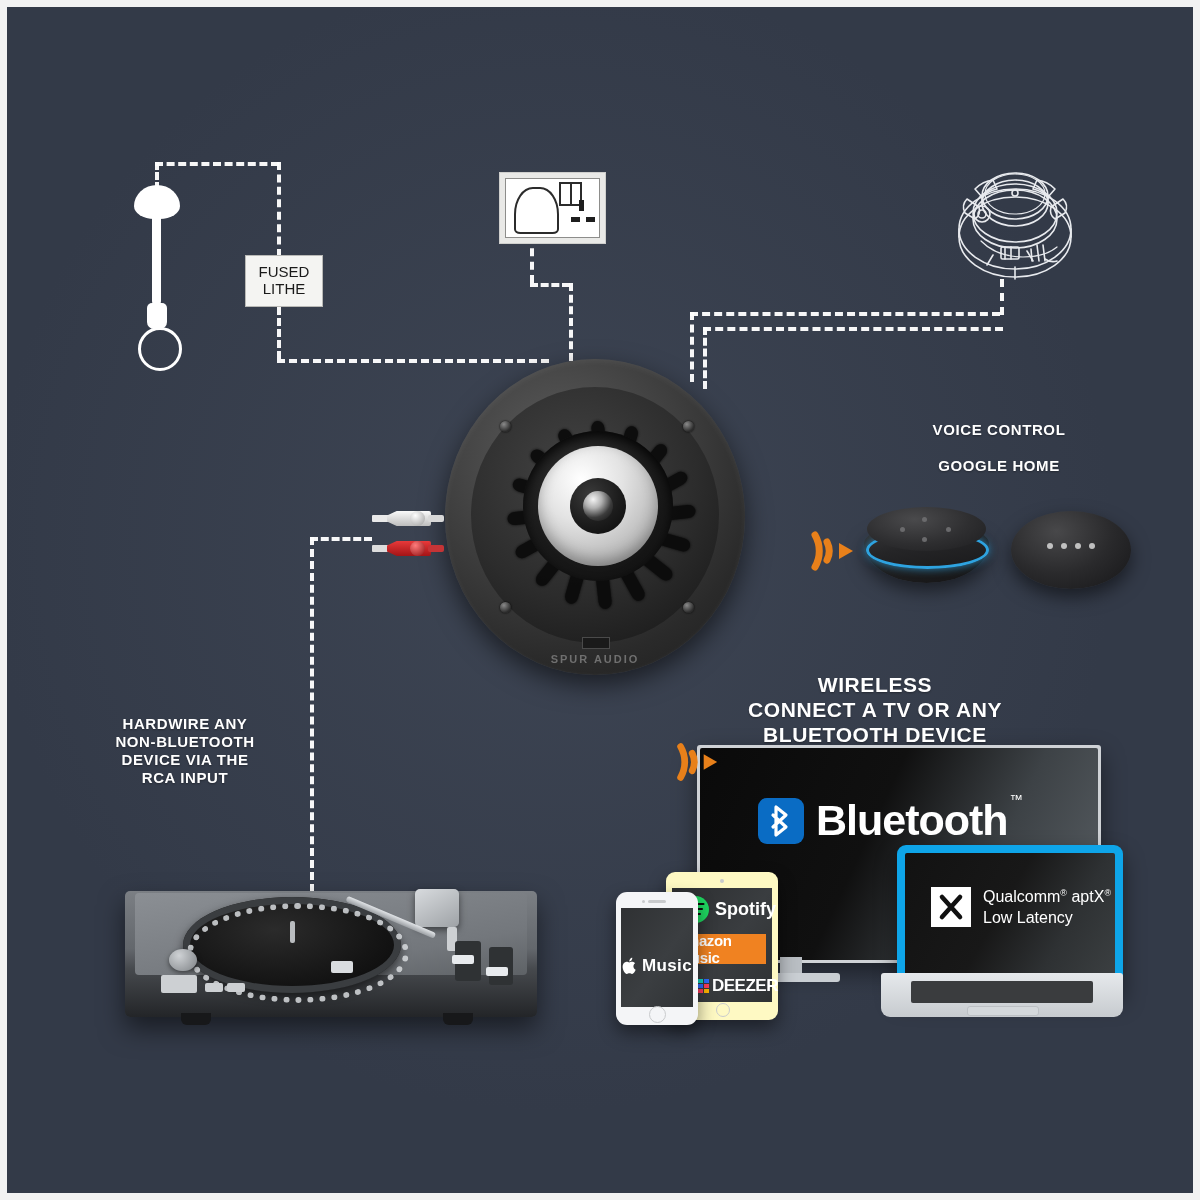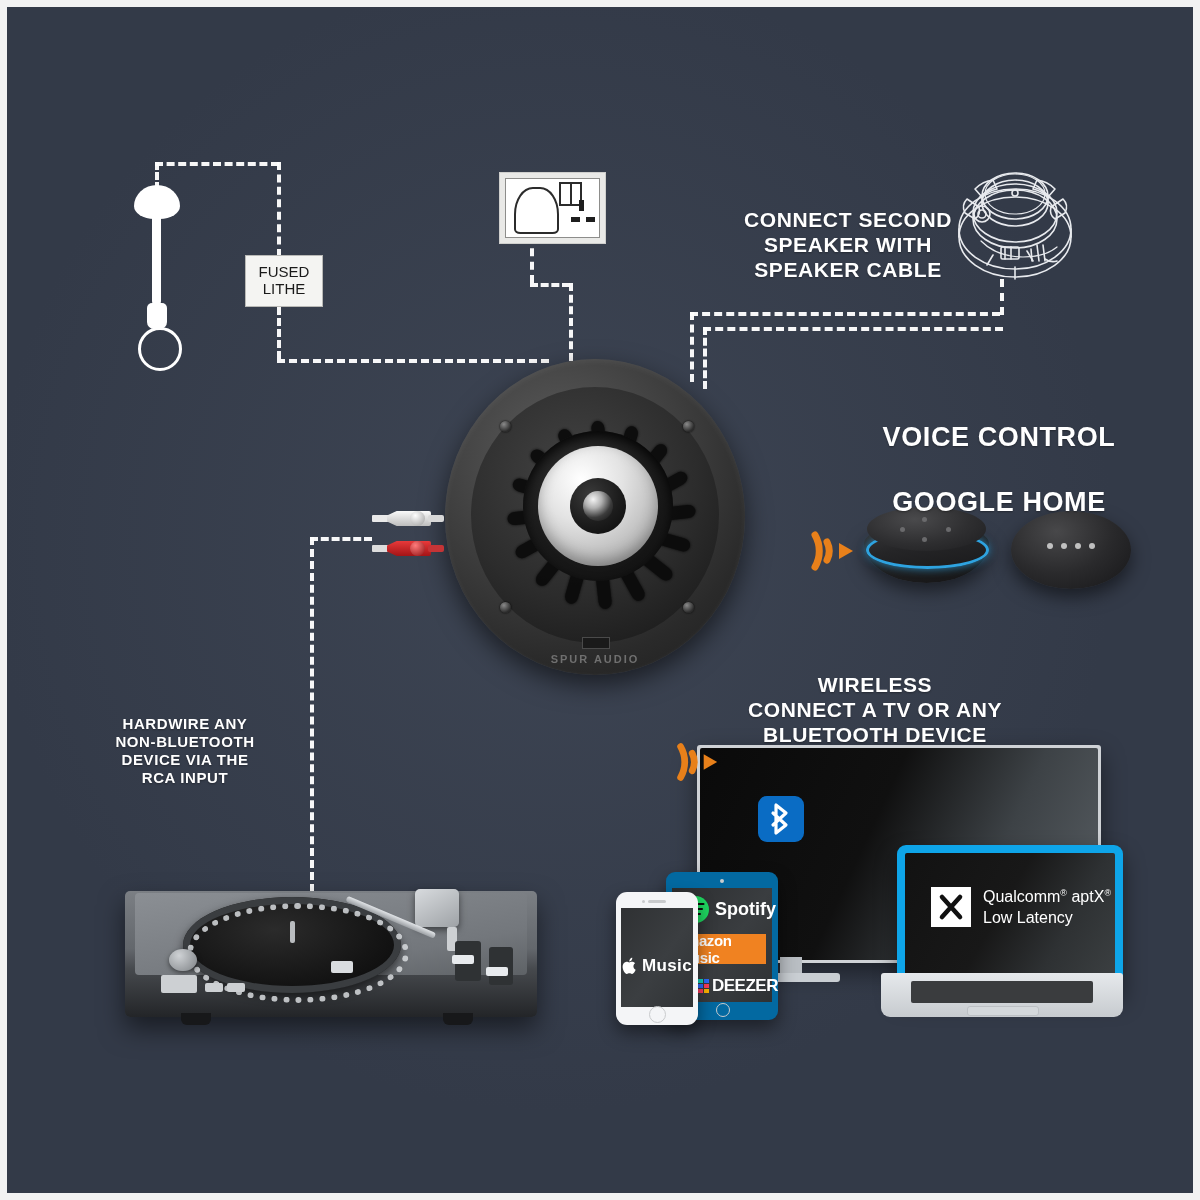--- a/index.html
+++ b/index.html
@@ -129,21 +129,21 @@
   .bt-badge{width:46px;height:46px;border-radius:9px;background:#0a6cc4;
     display:flex;align-items:center;justify-content:center;}
   .bt-word{color:#fff;font-size:43px;font-weight:bold;letter-spacing:-1px;
     font-family:"Liberation Sans",sans-serif;position:relative;}
   .bt-tm{position:absolute;top:-4px;right:-14px;font-size:13px;font-weight:normal;}
 
   
   .phone{position:absolute;background:#f4f5f7;border-radius:11px;
     box-shadow:0 8px 18px rgba(0,0,0,.45);}
   .phone-scr{position:absolute;background:linear-gradient(125deg,#2f3133 0%,#3b3e41 55%,#303335 100%);}
-  .tablet{position:absolute;background:#0369a1;border-radius:9px;
+  .tablet{position:absolute;background:#fef9c3;border-radius:9px;
     box-shadow:0 8px 18px rgba(0,0,0,.45);}
   .tablet-scr{position:absolute;background:linear-gradient(125deg,#2c2e30 0%,#3a3d40 55%,#2e3133 100%);}
   .home-btn{position:absolute;border:1.5px solid #c9cbcd;border-radius:50%;}
   .spk-slit{position:absolute;background:#c9cbcd;border-radius:2px;}
   .cam-dot{position:absolute;background:#c9cbcd;border-radius:50%;}
 
   .spotify-row{position:absolute;display:flex;align-items:center;gap:6px;}
   .spotify-mark{width:27px;height:27px;border-radius:50%;background:#1ed760;position:relative;}
   .spotify-mark i{position:absolute;left:50%;transform:translateX(-50%);background:#0d0d0d;border-radius:2px;}
   .spotify-word{color:#fff;font-size:18px;font-weight:bold;font-family:"Liberation Sans",sans-serif;}
@@ -235,25 +235,20 @@
   <div class="socket-outer" style="left:492px;top:165px;width:95px;height:60px;">
     <div class="socket-inner">
       <div class="sk-plug"></div>
       <div class="sk-switch"></div>
       <div class="sk-hole" style="left:79%;top:36%;width:5px;height:11px;"></div>
       <div class="sk-hole" style="left:70%;top:66%;width:9px;height:5px;"></div>
       <div class="sk-hole" style="left:86%;top:66%;width:9px;height:5px;"></div>
     </div>
   </div>
 
-  <div class="lbl" style="left:722px;top:200px;width:238px;font-size:21px;">
-    <span>CONNECT SECOND</span><br>
-    <span>SPEAKER WITH</span><br>
-    <span>SPEAKER CABLE</span>
-  </div>
 
   <svg id="speaker2" style="left:938px;top:152px;" width="140" height="140" viewBox="0 0 140 140">
     <g fill="none" stroke="#e8eaee" stroke-width="1.6" stroke-linejoin="round" stroke-linecap="round">
       <ellipse cx="70" cy="78" rx="56" ry="40"></ellipse>
       <ellipse cx="70" cy="70" rx="56" ry="40"></ellipse>
       <path d="M14 70 L14 78"></path>
         <path d="M126 70 L126 78"></path>
       <ellipse cx="70" cy="60" rx="42" ry="29"></ellipse>
       <ellipse cx="70" cy="54" rx="42" ry="29"></ellipse>
       <ellipse cx="70" cy="44" rx="33" ry="23"></ellipse>
@@ -325,21 +320,21 @@
   </div>
 
   <div class="rca" style="left:365px;top:533px;width:72px;height:20px;">
     <div class="rca-tip" style="left:0;top:5px;background:#dddddd;"></div>
     <div class="rca-barrel" style="left:15px;top:1px;width:44px;background:linear-gradient(180deg,#e8393a,#a31416);
                 clip-path:polygon(0% 30%,22% 0%,100% 0%,100% 100%,22% 100%,0% 70%);"></div>
     <div class="rca-ring" style="left:38px;top:1px;background:radial-gradient(circle at 36% 30%,#ff7b7b,#8d0f11);"></div>
     <div class="rca-barrel" style="left:56px;top:5px;width:16px;height:7px;background:#c43436;"></div>
   </div>
 
-  <div class="lbl" style="left:852px;top:414px;width:280px;font-size:27px;">
+  <div class="lbl" style="left:852px;top:414px;width:280px;font-size:15px;">
     <span>VOICE CONTROL</span><br>
     <br>
     <span>GOOGLE HOME</span>
   </div>
 
   <svg class="wifi" style="left:798px;top:518px;" width="52" height="52" viewBox="0 0 52 52">
     <g fill="none" stroke="#e8801a" stroke-width="7" stroke-linecap="round">
       <path d="M10 10 A32 32 0 0 1 10 42"></path>
       <path d="M22 17 A20 20 0 0 1 22 35"></path>
     </g>
@@ -378,20 +373,24 @@
     <path d="M34 18 L48 26 L34 34 Z" fill="#e8801a"></path>
   </svg>
 
   <div class="tv-frame" style="left:690px;top:738px;width:398px;height:212px;">
     <div class="tv-screen">
       <div class="bt-wrap" style="left:58px;top:48px;">
         <div class="bt-badge">
           <svg width="26" height="34" viewBox="0 0 26 34" aria-hidden="true">
             <path d="M8 3 L18 11 L5 23 M5 11 L18 23 L8 31 L8 3" fill="none" stroke="#ffffff" stroke-width="3.2" stroke-linejoin="round" stroke-linecap="round"></path>
           </svg>
+        </div>
+        <div class="bt-word">
+          <span>Bluetooth</span>
+          <span class="bt-tm">™</span>
         </div>
       </div>
     </div>
   </div>
   <div class="tv-stand-neck" style="left:773px;top:950px;width:22px;height:22px;"></div>
   <div class="tv-stand-base" style="left:737px;top:966px;width:96px;height:9px;"></div>
 
   <div class="tablet" style="left:659px;top:865px;width:112px;height:148px;">
     <div class="cam-dot" style="left:54px;top:7px;width:4px;height:4px;"></div>
     <div class="tablet-scr" style="left:6px;top:16px;right:6px;bottom:18px;">

